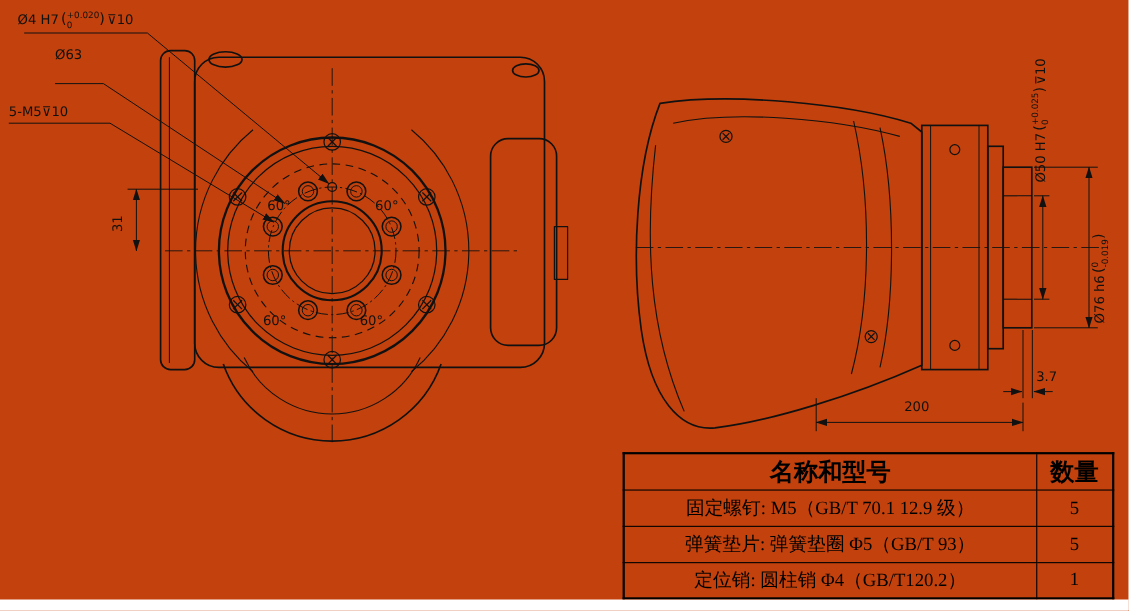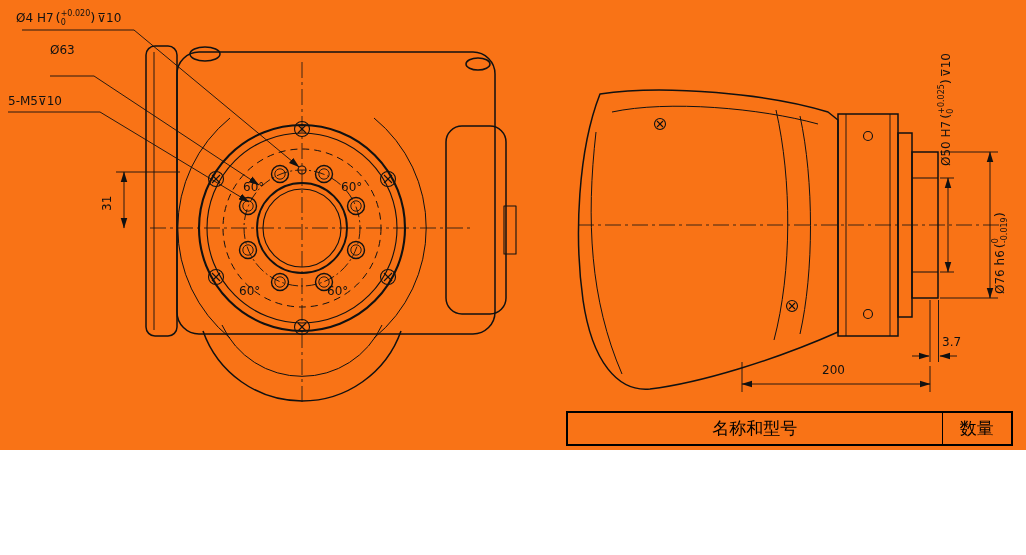--- a/index.html
+++ b/index.html
@@ -1,18 +1,18 @@
 <!DOCTYPE html>
 <html><head>
 <meta charset="utf-8">
 <style>
   *{margin:0;padding:0;box-sizing:border-box}
   html,body{width:1026px;height:555px;background:#fff}
   body{font-family:"Liberation Sans",sans-serif;color:#111}
-  .canvas{position:relative;width:1026px;height:450px;background:#f97316;overflow:hidden}
+  .canvas{position:relative;width:1026px;height:545px;background:#c2410c;overflow:hidden}
   .canvas > svg{position:absolute;left:0;top:0}
 
   
   .dim-label{
     position:absolute;display:flex;align-items:center;gap:2px;
     font-family:"DejaVu Sans",sans-serif;font-size:12px;color:#111;white-space:nowrap;line-height:1.1;
   }
   .dim-label i{font-style:normal}
   .tol{display:inline-flex;align-items:center;font-size:12px}
   .tol::before{content:"(";font-size:13px}
@@ -23,21 +23,21 @@
   
   .parts-table{
     position:absolute;left:566px;top:411px;border-collapse:collapse;
     font-family:"Liberation Serif",serif;font-size:17px;color:#000;
     border:2px solid #000;table-layout:fixed;
   }
   .parts-table th,.parts-table td{
     border:1.2px solid #000;text-align:center;vertical-align:middle;
     height:33px;padding:0 4px;overflow:hidden;white-space:nowrap;
   }
-  .parts-table th{font-weight:normal;font-size:17px}
+  .parts-table th{font-weight:bold;font-size:22px}
   .col-name{width:375px}
   .col-qty{width:70px}
 </style>
 </head>
 <body>
 
 <div class="canvas">
 
   <svg width="1026" height="555" viewBox="0 0 1026 555">
     <defs>
@@ -241,16 +241,28 @@
   <div class="dim-label" style="left:822px;top:364px">
     <span>200</span>
   </div>
 
   <table class="parts-table">
     <tbody>
         <tr>
       <th class="col-name">名称和型号</th>
       <th class="col-qty">数量</th>
     </tr>
+    <tr>
+      <td>固定螺钉: M5（GB/T 70.1 12.9 级）</td>
+      <td>5</td>
+    </tr>
+    <tr>
+      <td>弹簧垫片: 弹簧垫圈 Φ5（GB/T 93）</td>
+      <td>5</td>
+    </tr>
+    <tr>
+      <td>定位销: 圆柱销 Φ4（GB/T120.2）</td>
+      <td>1</td>
+    </tr>
   </tbody>
     </table>
 
 </div>
 
 </body></html>

